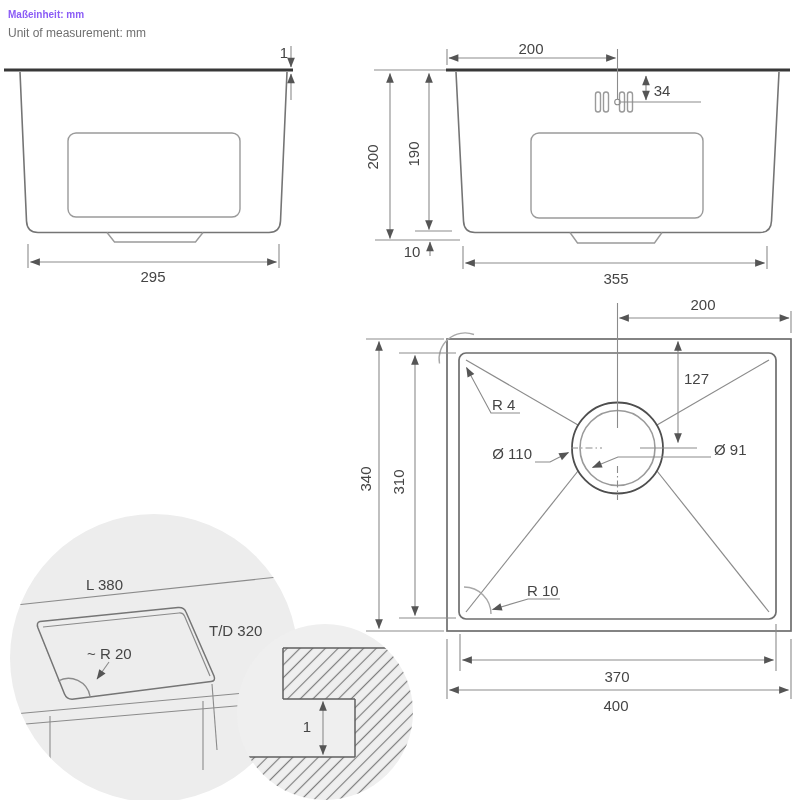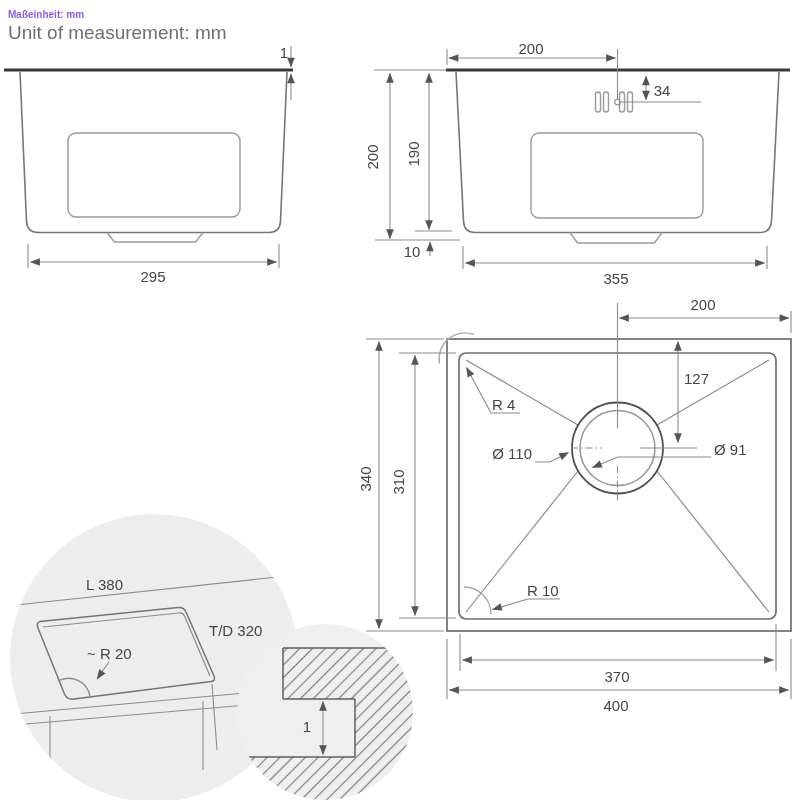--- a/index.html
+++ b/index.html
@@ -1,20 +1,20 @@
 <!DOCTYPE html>
 <html><head>
 <meta charset="utf-8">
 <style>
   html,body{margin:0;padding:0;background:#fff;}
   #page{position:relative;width:800px;height:800px;background:#fff;overflow:hidden;
         font-family:"Liberation Sans",sans-serif;}
   #hdr{position:absolute;left:8px;top:6px;line-height:18px;}
   #hdr .de{font-size:10px;font-weight:bold;color:#8b5cf6;}
-  #hdr .en{font-size:19px;color:#6f6f6f;}
+  #hdr .en{font-size:12px;color:#6f6f6f;}
   svg{position:absolute;left:0;top:0;}
   .dim{font-size:15px;fill:#454545;}
   .outline{stroke:#757575;stroke-width:1.6;fill:none;}
   .thin{stroke:#9a9a9a;stroke-width:1.4;fill:none;}
   .dline{stroke:#8b8b8b;stroke-width:1.1;fill:none;}
   .rim{stroke:#383838;stroke-width:3;fill:none;}
 </style>
 </head>
 <body>
 

